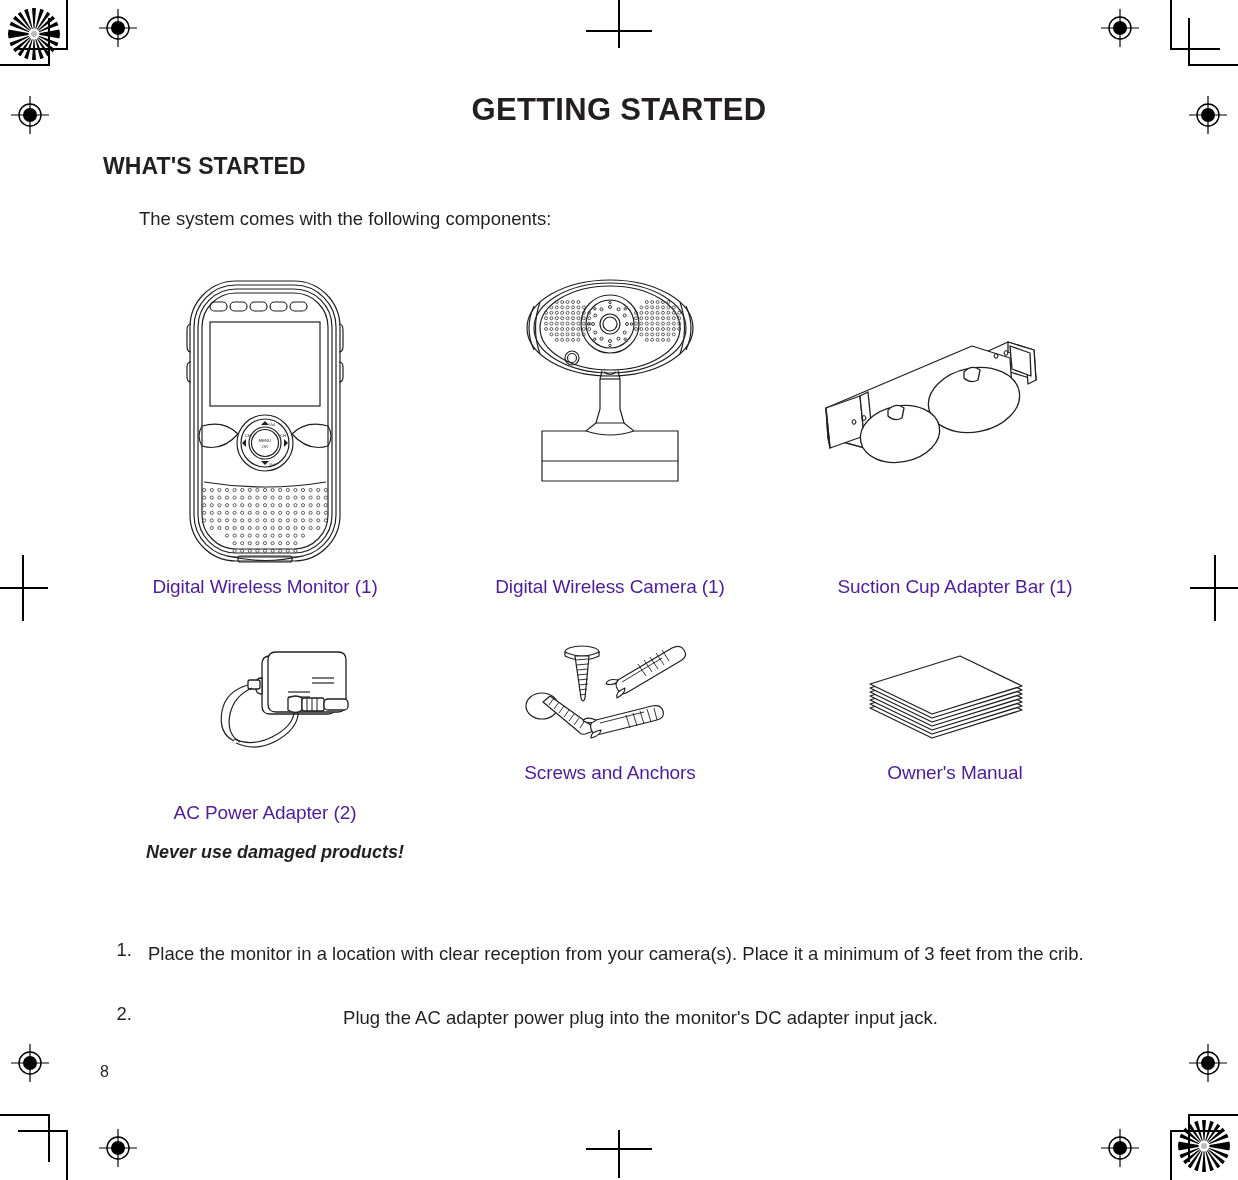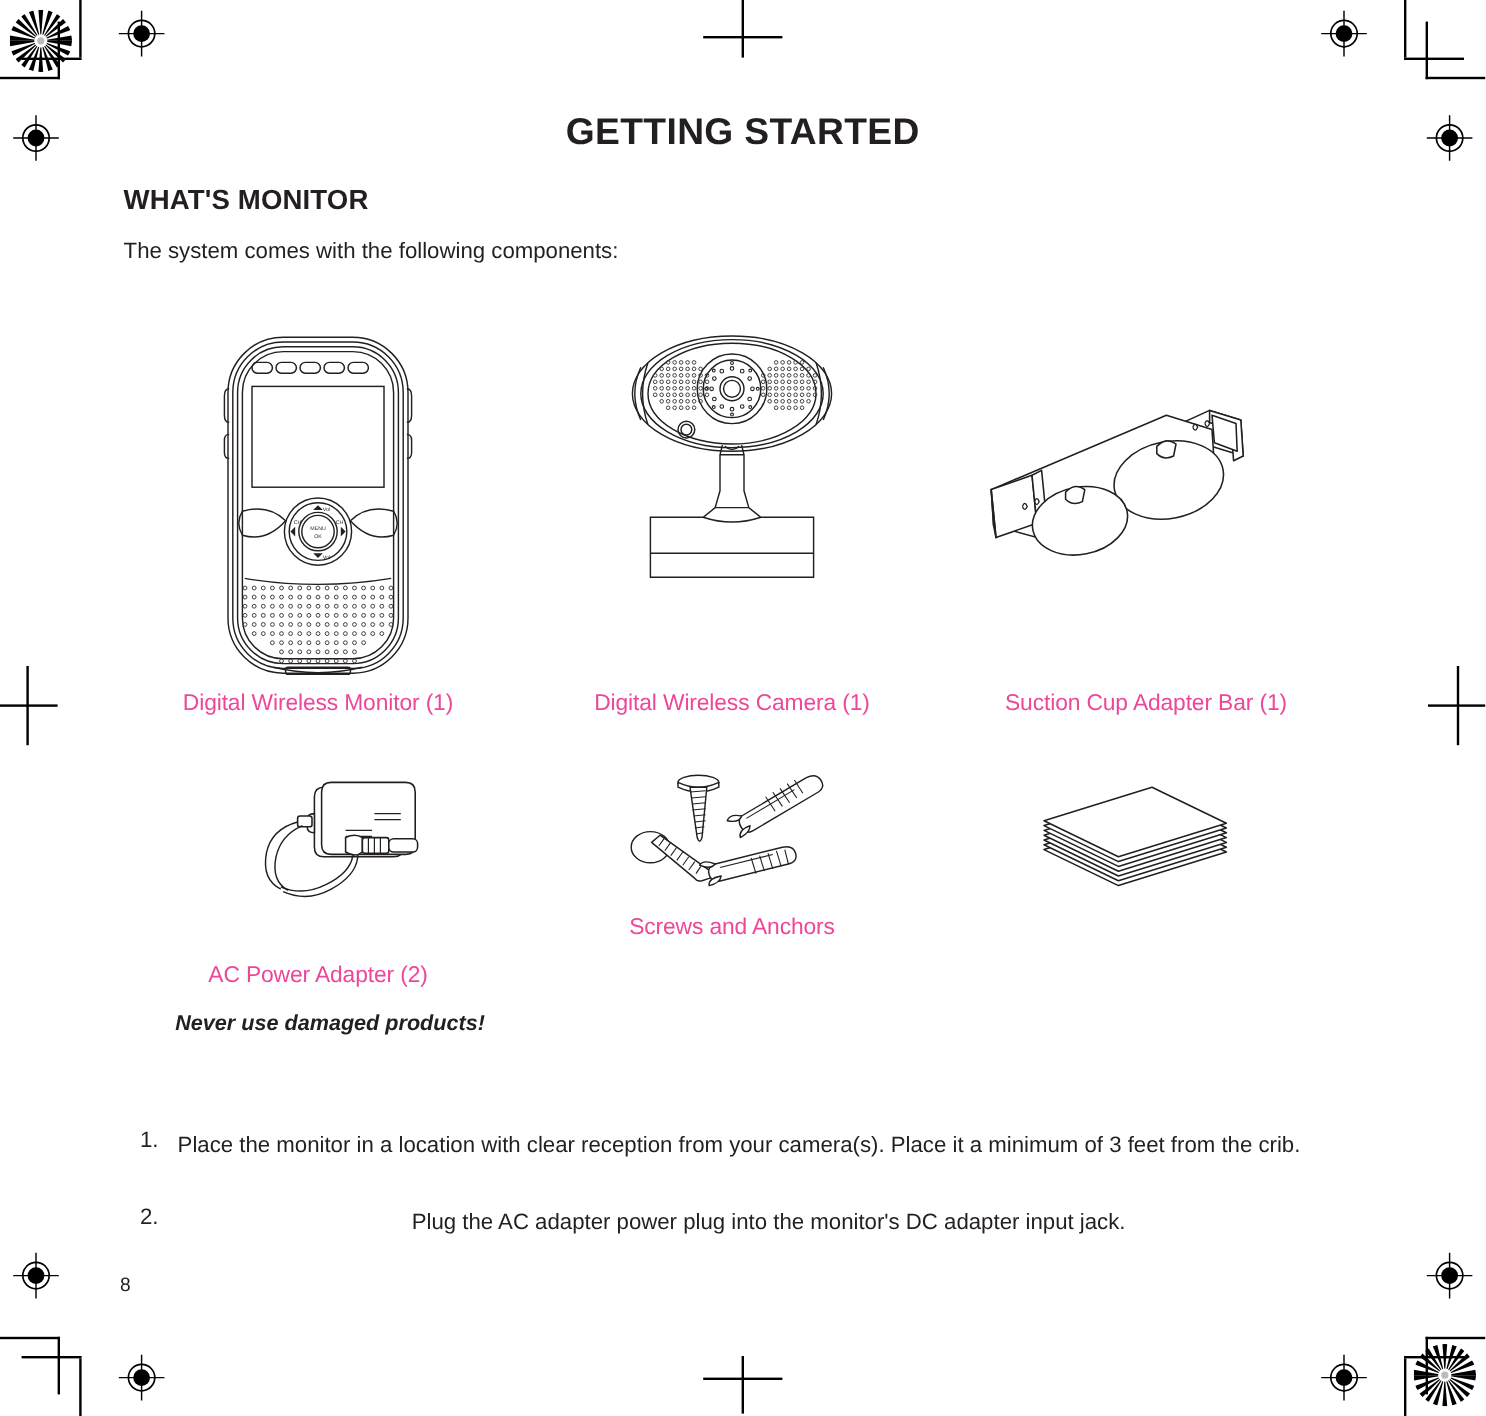--- a/index.html
+++ b/index.html
@@ -46,21 +46,21 @@
   .body-text {
     position: absolute;
     left: 103px;
     font-size: 18.5px;
     color: #231f20;
   }
   .caption {
     position: absolute;
     font-size: 19px;
     text-align: center;
-    color: #ec4899;
+    color: #4c1d95;
     letter-spacing: -0.1px;
   }
   .warn {
     position: absolute;
     left: 146px;
     font-size: 18px;
     font-weight: bold;
     font-style: italic;
     color: #231f20;
     white-space: nowrap;
@@ -257,23 +257,23 @@
         <line x1="20" y1="1" x2="20" y2="39" stroke="#000" stroke-width="1.2"></line>
         <line x1="1" y1="20" x2="39" y2="20" stroke="#000" stroke-width="1.2"></line>
         <circle cx="20" cy="20" r="11" fill="none" stroke="#000" stroke-width="1.4"></circle>
         <circle cx="20" cy="20" r="7" fill="#000"></circle>
       </svg>
     </div>
   </div>
 
   <div class="page-title">GETTING STARTED</div>
 
-  <div class="section-head" style="top:153px;">WHAT'S MONITOR</div>
-
-  <div class="body-text" style="top:198px;">The system comes with the following components:</div>
+  <div class="section-head" style="top:153px;">WHAT'S STARTED</div>
+
+  <div class="body-text" style="top:208px;margin-left:36px;">The system comes with the following components:</div>
 
   <div class="illus" style="left:182px; top:276px;">
     <svg width="166" height="290" viewBox="0 0 166 290">
       <g fill="none" stroke="#231f20" stroke-width="1.2">
 
         <rect x="8" y="5" width="150" height="280" rx="46" ry="46"></rect>
         <rect x="12" y="9" width="142" height="272" rx="42" ry="42"></rect>
         <rect x="16" y="13" width="134" height="264" rx="38" ry="38"></rect>
         <rect x="20" y="17" width="126" height="256" rx="34" ry="34"></rect>
 
@@ -796,20 +796,21 @@
         <path d="M14 38 L104 10 L166 40 L76 68 Z" transform="translate(0,16)"></path>
         <path d="M14 38 L104 10 L166 40 L76 68 Z" transform="translate(0,12)"></path>
         <path d="M14 38 L104 10 L166 40 L76 68 Z" transform="translate(0,8)"></path>
         <path d="M14 38 L104 10 L166 40 L76 68 Z" transform="translate(0,4)"></path>
 
         <path d="M14 38 L104 10 L166 40 L76 68 Z"></path>
       </g>
     </svg>
   </div>
 
+  <div class="caption" style="left:800px; top:762px; width:310px;">Owner's Manual</div>
 
   <div class="warn" style="top:842px;">Never use damaged products!</div>
 
 
   <div>
     <div class="step step-num" style="left:98px; top:939px; width:34px;">1.</div>
     <div class="step step-body" style="left:148px; top:939px; width:985px; line-height:30px;">Place the monitor in a location with clear reception from your camera(s). Place it a minimum of 3 feet from the crib.</div>
   </div>
 
   <div>

